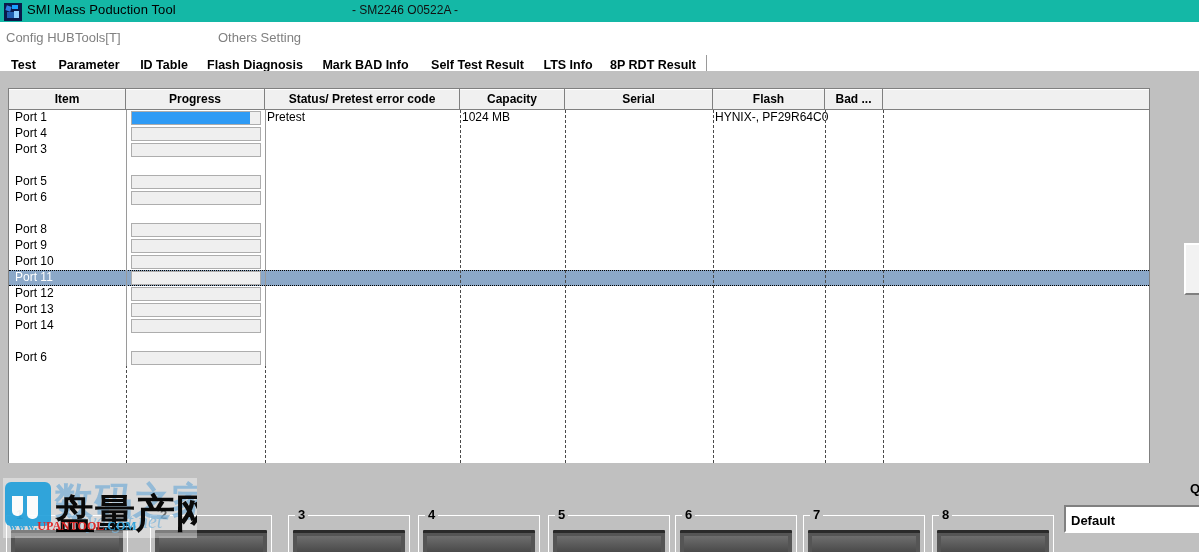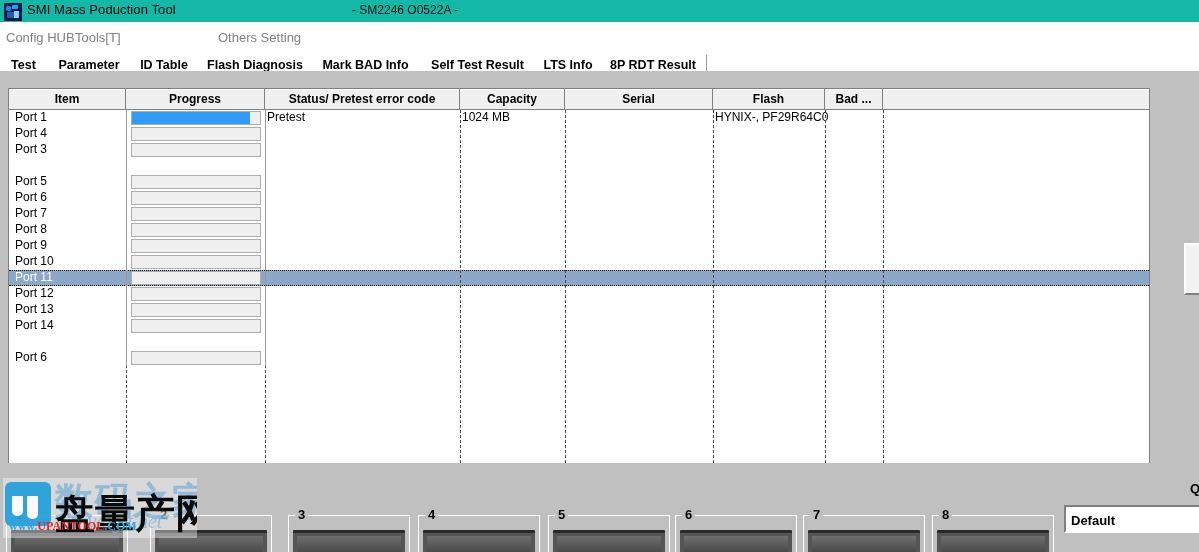--- a/index.html
+++ b/index.html
@@ -199,26 +199,20 @@
             <div class="pbar" style="left: 122px; width: 130px;">
               <div class="pbar-fill" style="width: 0%; background: rgb(47, 155, 245);"></div>
             </div>
           </div>
           <div class="row" style="top: 80px;">
             <div class="item-lbl">Port 6</div>
             <div class="pbar" style="left: 122px; width: 130px;">
               <div class="pbar-fill" style="width: 0%; background: rgb(47, 155, 245);"></div>
             </div>
           </div>
-          <div class="row" style="top: 96px;">
-            <div class="item-lbl">Port 7</div>
-            <div class="pbar" style="left: 122px; width: 130px;">
-              <div class="pbar-fill" style="width: 0%; background: rgb(47, 155, 245);"></div>
-            </div>
-          </div>
           <div class="row" style="top: 112px;">
             <div class="item-lbl">Port 8</div>
             <div class="pbar" style="left: 122px; width: 130px;">
               <div class="pbar-fill" style="width: 0%; background: rgb(47, 155, 245);"></div>
             </div>
           </div>
           <div class="row" style="top: 128px;">
             <div class="item-lbl">Port 9</div>
             <div class="pbar" style="left: 122px; width: 130px;">
               <div class="pbar-fill" style="width: 0%; background: rgb(47, 155, 245);"></div>

